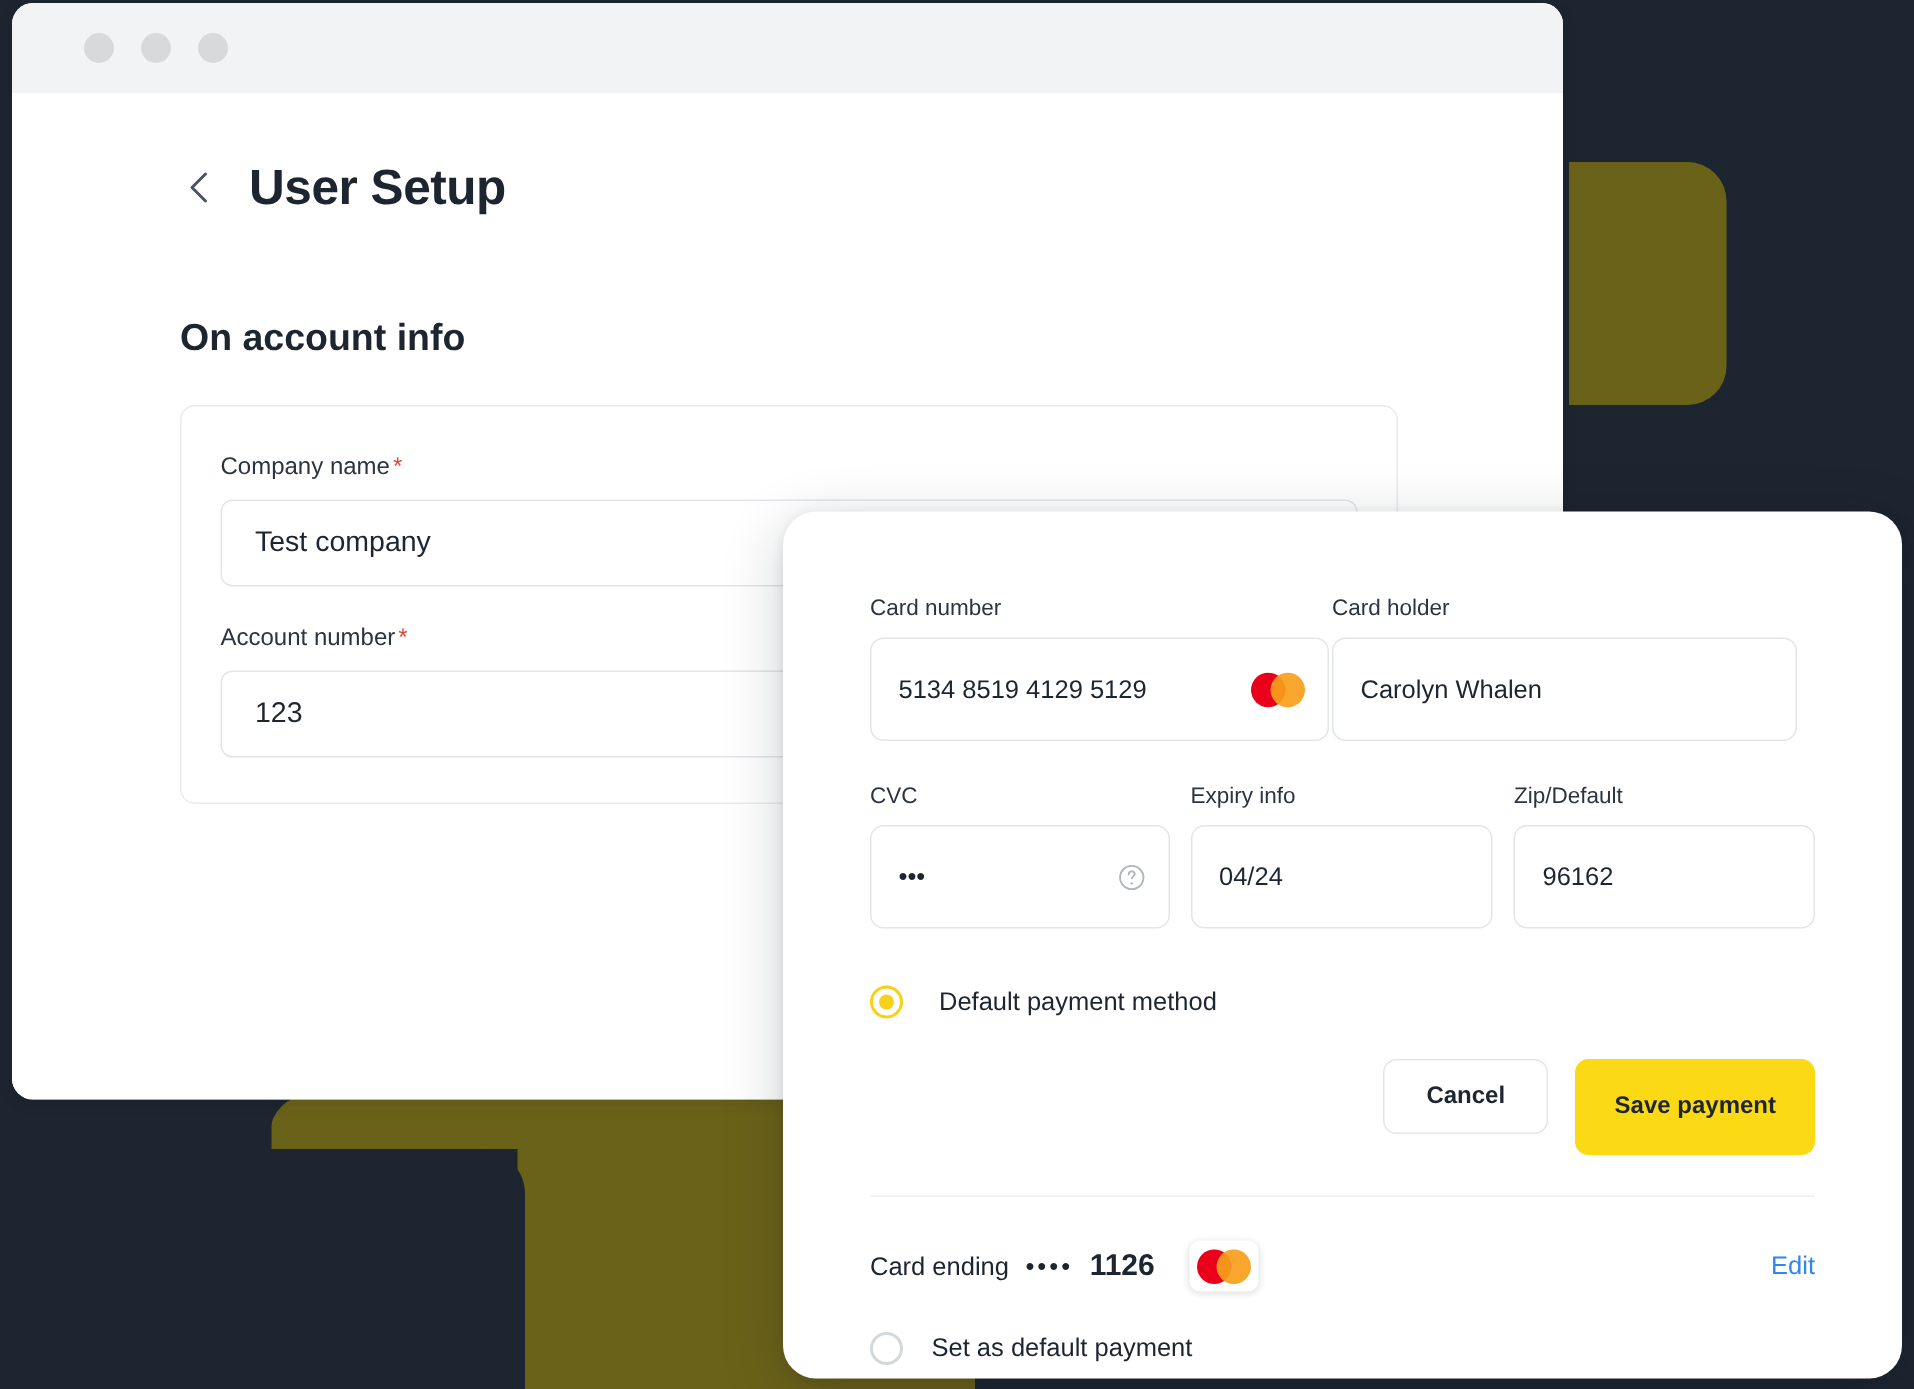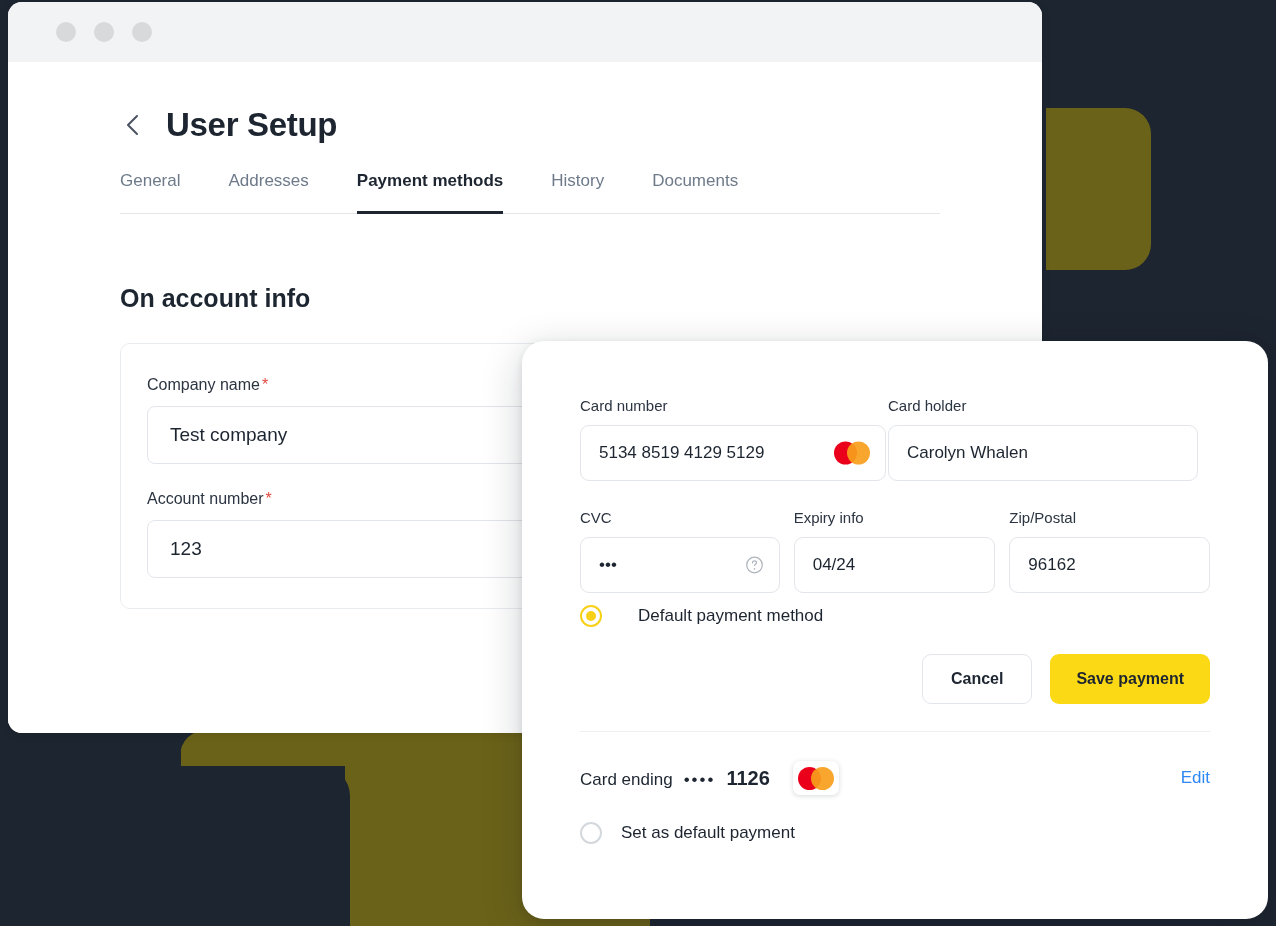--- a/index.html
+++ b/index.html
@@ -104,21 +104,21 @@
   .modal{
     position:absolute; left:522px; top:341px; width:746px; height:578px;
     background:#ffffff; border-radius:22px;
     box-shadow:0 10px 42px rgba(15,23,33,.20), 0 2px 8px rgba(15,23,33,.10);
     padding:56px 58px 0 58px;
   }
   .m-label{
     font-size:15px; color:#2b3441; margin-bottom:11px;
   }
   .m-input{
-    width:100%; height:56px; border:1px solid #e2e5e9; border-radius:9px;
+    width:100%; height:69px; border:1px solid #e2e5e9; border-radius:9px;
     font-size:17px; color:#1d2530; padding:0 18px; background:#fff;
     font-family:"Liberation Sans", sans-serif; outline:none;
   }
   .m-input-wrap{ position:relative; }
   .m-input-wrap .in-adorn{
     position:absolute; right:16px; top:50%; transform:translateY(-50%);
     display:flex; align-items:center; pointer-events:none;
   }
   .row{ display:flex; }
   .row-1{ gap:2px; }
@@ -137,21 +137,21 @@
   .mc .mc-o{ right:0; background:#f79e1b; opacity:.92; }
 
   .mc-badge{
     width:46px; height:34px; background:#fff; border-radius:7px;
     box-shadow:0 1px 5px rgba(15,23,33,.16);
     display:flex; align-items:center; justify-content:center;
   }
 
   .help-ico{ width:19px; height:19px; display:block; }
 
-  .radio-row{ display:flex; align-items:center; gap:36px; margin-top:12px; }
+  .radio-row{ display:flex; align-items:center; gap:24px; margin-top:38px; }
   .radio{
     width:22px; height:22px; border-radius:50%; flex:0 0 auto;
     border:2px solid #f7d117; background:#fff;
     display:flex; align-items:center; justify-content:center;
   }
   .radio.checked:after{
     content:""; width:10px; height:10px; border-radius:50%; background:#f7d117; display:block;
   }
   .radio.empty{ border:2px solid #d3d8dd; }
   .radio-label{ font-size:17px; color:#1d2530; }
@@ -159,21 +159,21 @@
   .btn-row{ display:flex; justify-content:flex-end; gap:18px; margin-top:27px; }
   .btn{
     border-radius:9px; font-size:16px; font-weight:700; cursor:pointer;
     font-family:"Liberation Sans", sans-serif; border:none; line-height:1;
   }
   .btn-cancel{
     background:#fff; border:1px solid #e2e5e9; color:#1d2530;
     padding:14px 28px; height:50px;
   }
   .btn-save{
-    background:#fbd914; color:#1d2530; padding:0 26px; height:50px;
+    background:#fbd914; color:#1d2530; padding:0 26px; height:64px;
   }
 
   .divider{ height:1px; background:#edf0f2; margin-top:27px; }
 
   .saved-row{ display:flex; align-items:center; margin-top:29px; }
   .saved-text{ font-size:17px; color:#1d2530; display:flex; align-items:baseline; gap:11px; }
   .saved-dots{ font-size:17px; letter-spacing:2px; color:#1d2530; }
   .saved-last4{ font-weight:700; font-size:20px; }
   .saved-badge-wrap{ margin-left:23px; }
   .edit-link{
@@ -205,27 +205,20 @@
 
     <div class="page-head">
       <span class="back-chev">
         <svg width="26" height="26" viewBox="0 0 26 26" fill="none">
           <path d="M17 4 L8 13 L17 22" stroke="#4a5362" stroke-width="2" stroke-linecap="round" stroke-linejoin="round"></path>
         </svg>
       </span>
       <span class="page-title">User Setup</span>
     </div>
 
-    <div class="tabs">
-      <span class="tab">General</span>
-      <span class="tab">Addresses</span>
-      <span class="tab active">Payment methods</span>
-      <span class="tab">History</span>
-      <span class="tab">Documents</span>
-    </div>
 
     <div class="section-title">On account info</div>
 
     <div class="card-panel">
 
       <div class="field-block">
         <div class="field-label">
           <span>Company name</span><span class="req">*</span>
         </div>
         <input class="text-input" type="text" value="Test company" style="">
@@ -280,21 +273,21 @@
         </span>
       </div>
     </div>
 
     <div class="col-exp">
       <div class="m-label">Expiry info</div>
       <input class="m-input" type="text" value="04/24" style="">
     </div>
 
     <div class="col-zip">
-      <div class="m-label">Zip/Postal</div>
+      <div class="m-label">Zip/Default</div>
       <input class="m-input" type="text" value="96162" style="">
     </div>
   </div>
 
   <div class="radio-row">
     <span class="radio checked"></span>
     <span class="radio-label">Default payment method</span>
   </div>
 
   <div class="btn-row">

